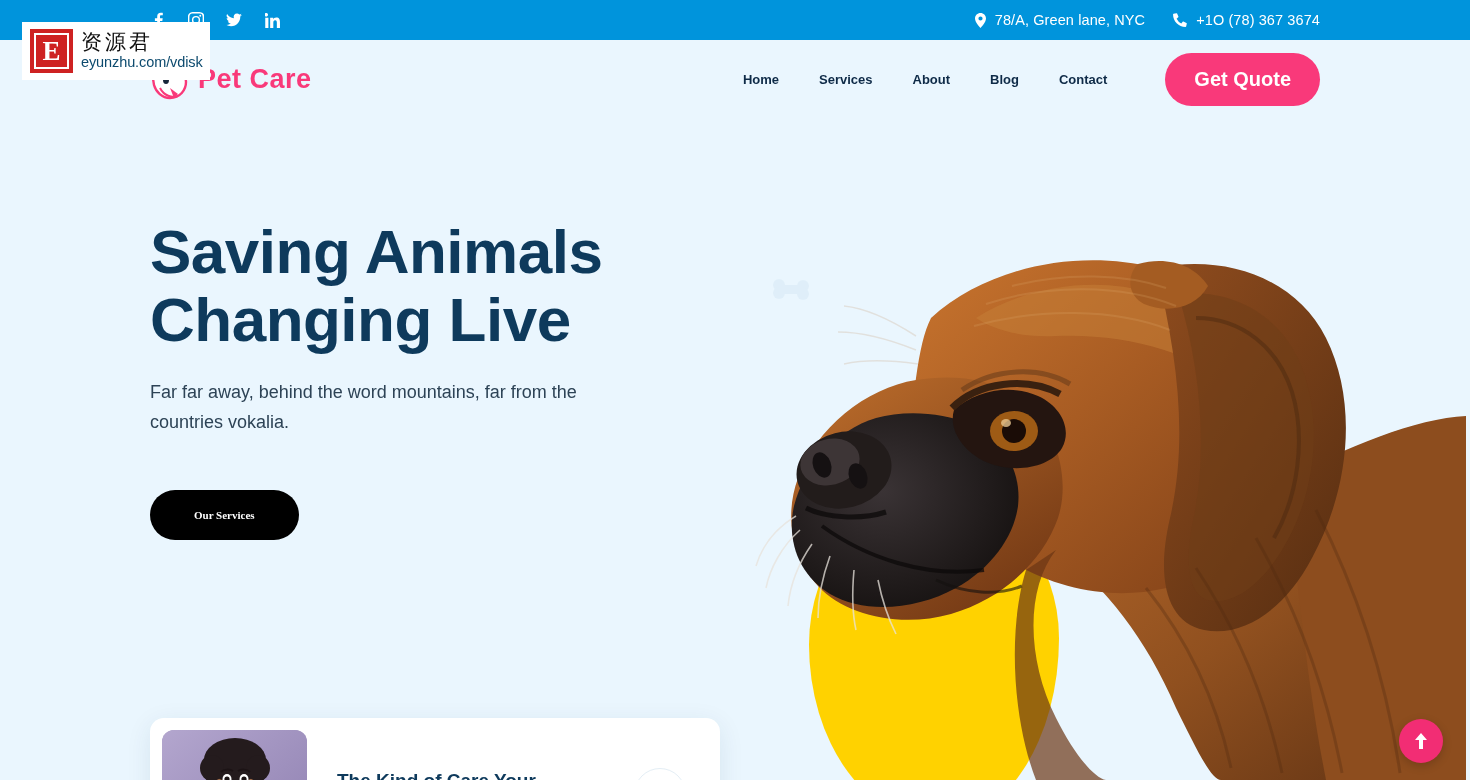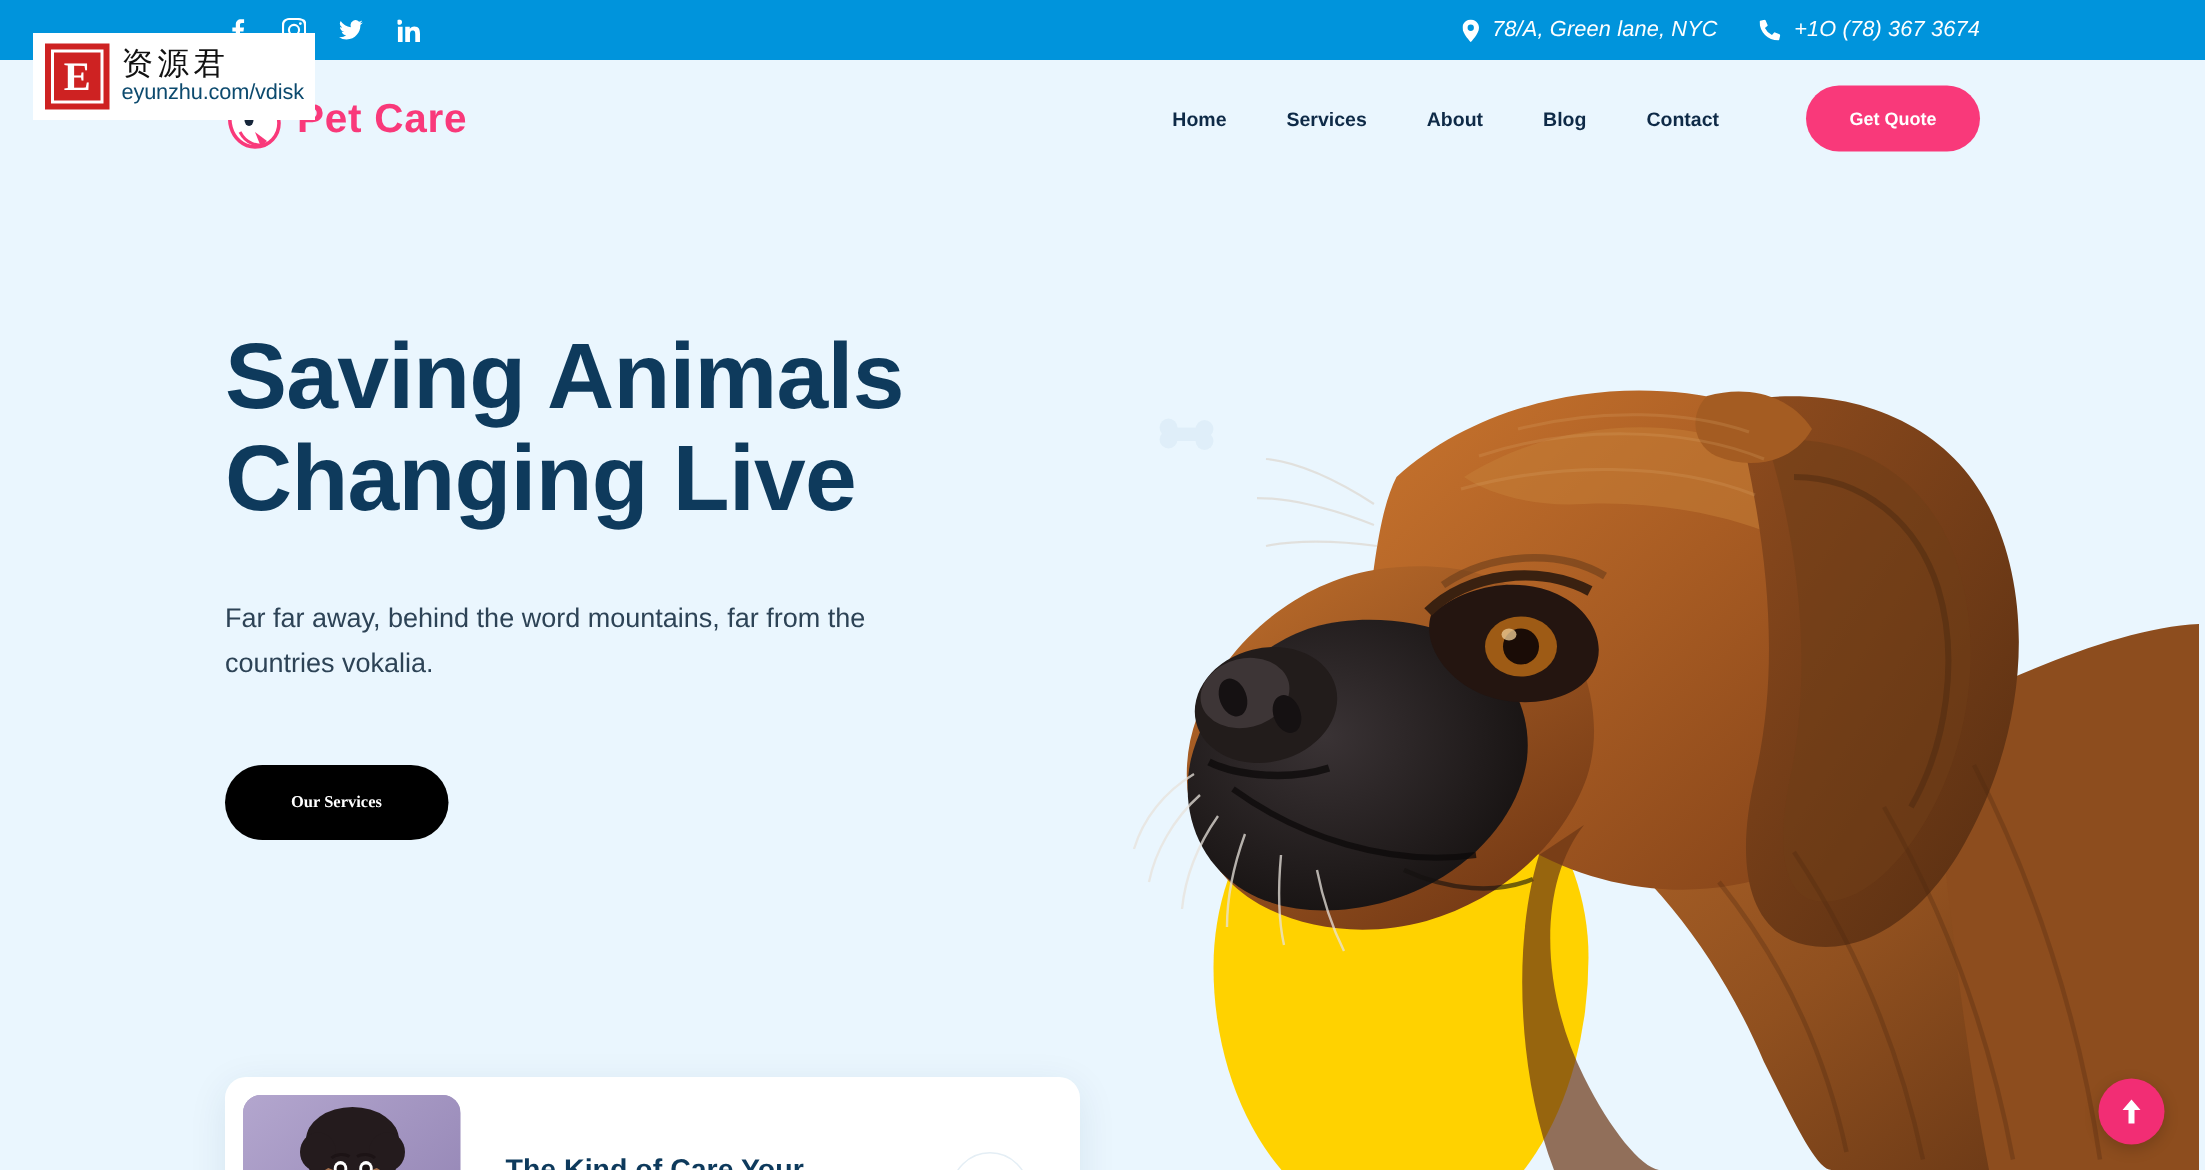--- a/index.html
+++ b/index.html
@@ -19,21 +19,21 @@
     justify-content:space-between;
     padding:0 150px;
   }
   .social{ display:flex; align-items:center; gap:22px; margin-left:0; }
   .social-icon{
     width:16px; height:17px;
     display:flex; align-items:center; justify-content:center;
     cursor:pointer;
   }
   .social-icon svg{ fill:#ffffff; }
-  .topbar-right{ display:flex; align-items:center; gap:28px;font-style:italic; }
+  .topbar-right{ display:flex; align-items:center; gap:28px; }
   .tb-item{
     display:flex; align-items:center; gap:9px;
     color:#ffffff; font-size:14.5px; letter-spacing:.1px;
     cursor:pointer;
   }
   .tb-item svg{ fill:#ffffff; }
 
   
   .header{
     position:absolute; top:40px; left:0;
@@ -53,21 +53,21 @@
     display:flex; align-items:center; gap:0;
   }
   .nav-item{
     font-size:13px; font-weight:600;
     color:#0E2A47; padding:0 20px;
     cursor:pointer; white-space:nowrap;
   }
   .quote-btn{
     margin-left:38px;
     background:#F9397A; color:#fff;
-    font-size:12px; font-weight:600;
+    font-size:20px; font-weight:600;
     padding:15px 29px; border:none;
     border-radius:30px; cursor:pointer;
     font-family:"Liberation Sans", sans-serif;
   }
 
   
   .hero{
     position:absolute; top:118px; left:0;
     width:1466px; height:662px;
     background:#EAF6FE; overflow:hidden;
@@ -78,21 +78,21 @@
     width:38px; height:30px; opacity:.55;
   }
 
   .hero-left{ position:absolute; left:150px; top:100px; width:600px; }
   .hero-title{
     font-size:62px; line-height:1.1;
     font-weight:800; color:#0E3A5C;
     letter-spacing:-0.5px; white-space:pre-line;
   }
   .hero-sub{
-    margin-top:44px;
+    margin-top:24px;
     font-size:18px; line-height:1.65;
     color:#2D4356; max-width:500px;
   }
   .services-btn{
     margin-top:52px;
     background:#000000; color:#fff;
     font-size:11px; font-weight:600;
     padding:19px 44px; border:none;
     border-radius:40px; cursor:pointer;
     font-family:Liberation Serif, serif;

